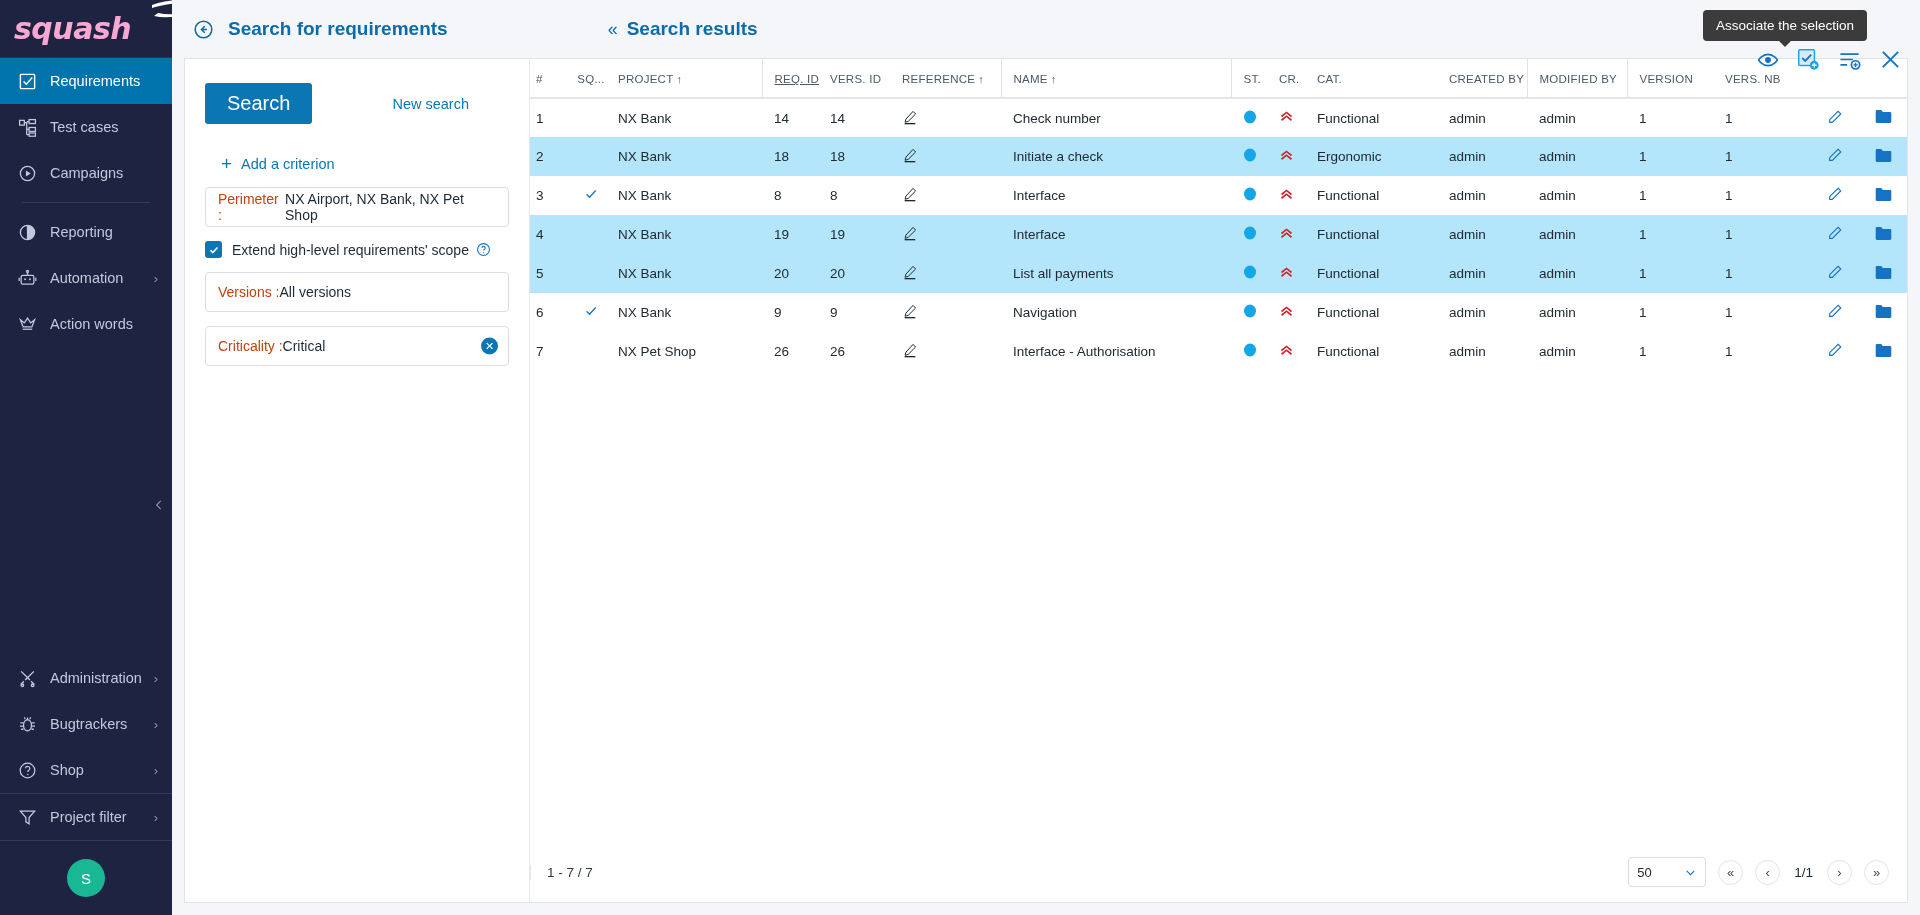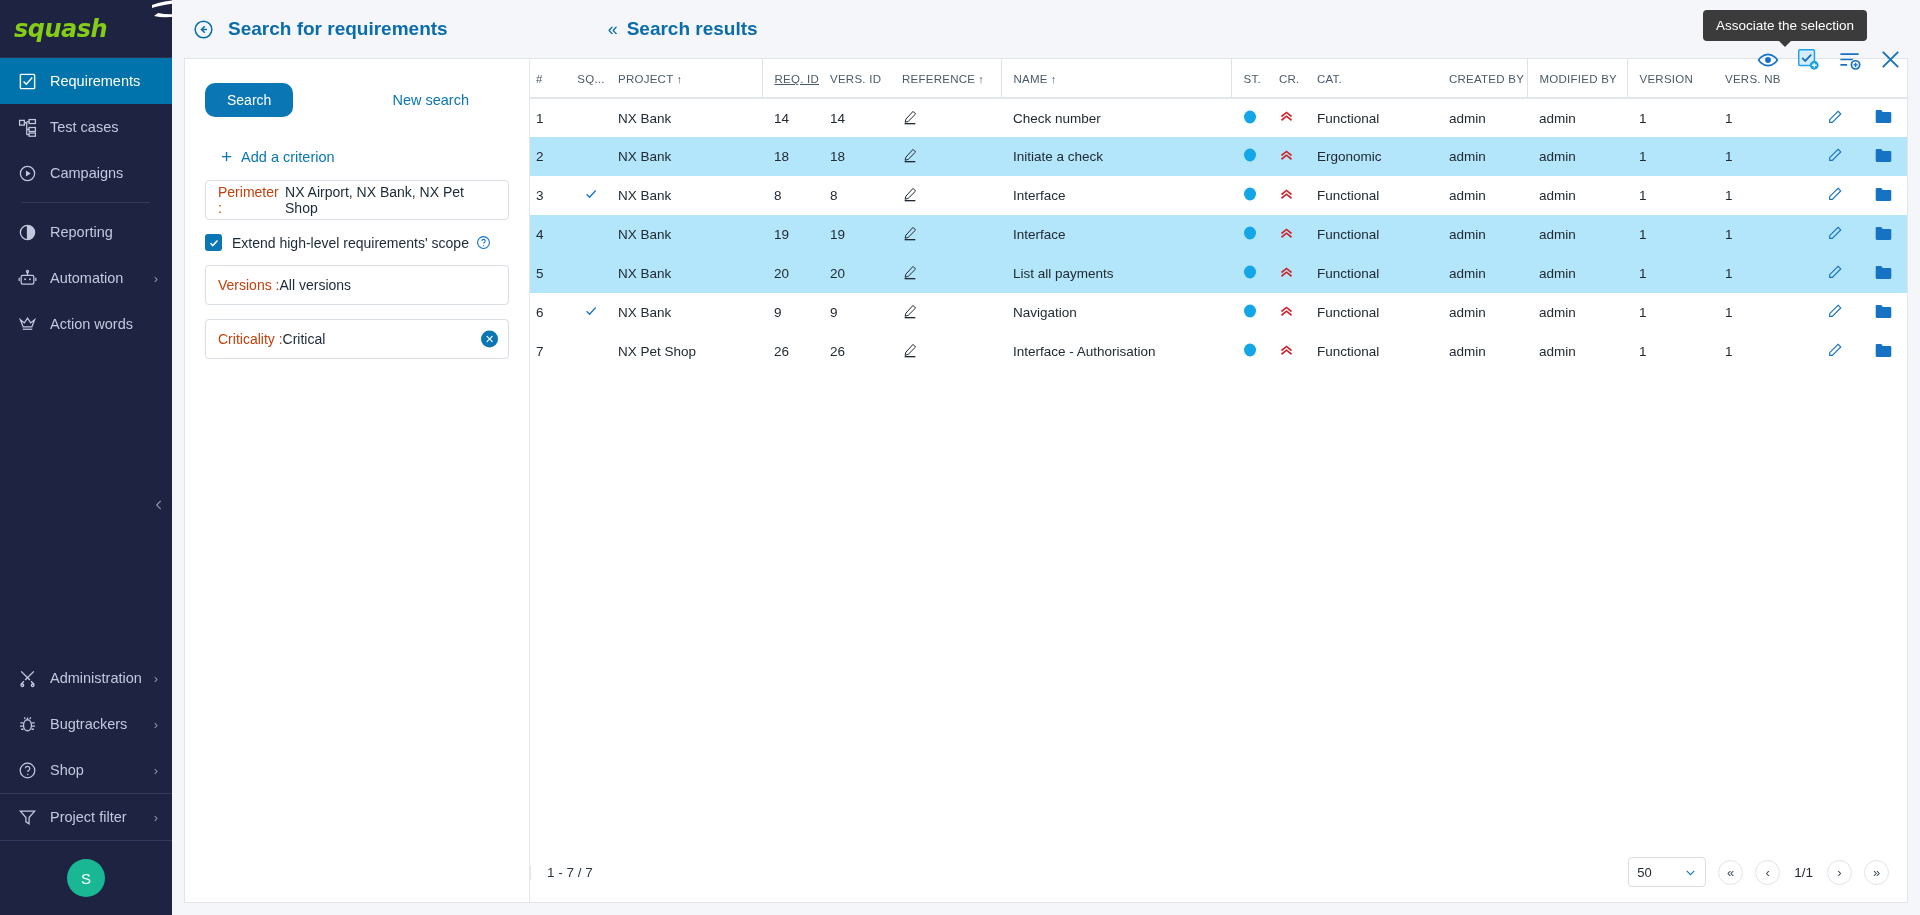--- a/index.html
+++ b/index.html
@@ -19,21 +19,21 @@
     flex-shrink: 0; position: relative;
   }
   .logo-zone {
     height: 58px; display: flex; align-items: center;
     padding-left: 14px;
     border-bottom: 1px solid #2c3152;
   }
   .logo-text {
     font-family: "DejaVu Sans", sans-serif;
     font-style: italic; font-weight: bold;
-    font-size: 24px; color: #84cc16;
+    font-size: 30px; color: #f9a8d4;
     letter-spacing: -0.5px;
     position: relative;
   }
   .logo-swoosh { position: absolute; right: -36px; top: -4px; }
 
   .nav { display: flex; flex-direction: column; }
   .nav-item {
     height: 46px; display: flex; align-items: center;
     padding-left: 16px; color: #c3c8dd; font-size: 14.5px;
     cursor: pointer; position: relative;
@@ -119,21 +119,21 @@
   }
 
   
   .searchpanel {
     width: 345px; flex-shrink: 0; padding: 24px 20px 0 20px;
     border-right: 1px solid #e4e8ed;
   }
   .srow { display: flex; align-items: center; justify-content: space-between; }
   .btn-search {
     background: #0a76b4; color: #fff; border: none;
-    font-size: 14px; padding: 9px 22px; border-radius: 10px;
+    font-size: 20px; padding: 9px 22px; border-radius: 3px;
     cursor: pointer; font-family: "Liberation Sans", sans-serif;
   }
   .link-new {
     color: #0a76b4; font-size: 14.5px; cursor: pointer; margin-right: 40px;
   }
   .add-crit {
     margin-top: 30px; margin-left: 16px; color: #0a76b4;
     font-size: 14.5px; cursor: pointer; display: flex; align-items: center;
   }
   .add-crit .plus { font-size: 19px; margin-right: 9px; line-height: 1; }

